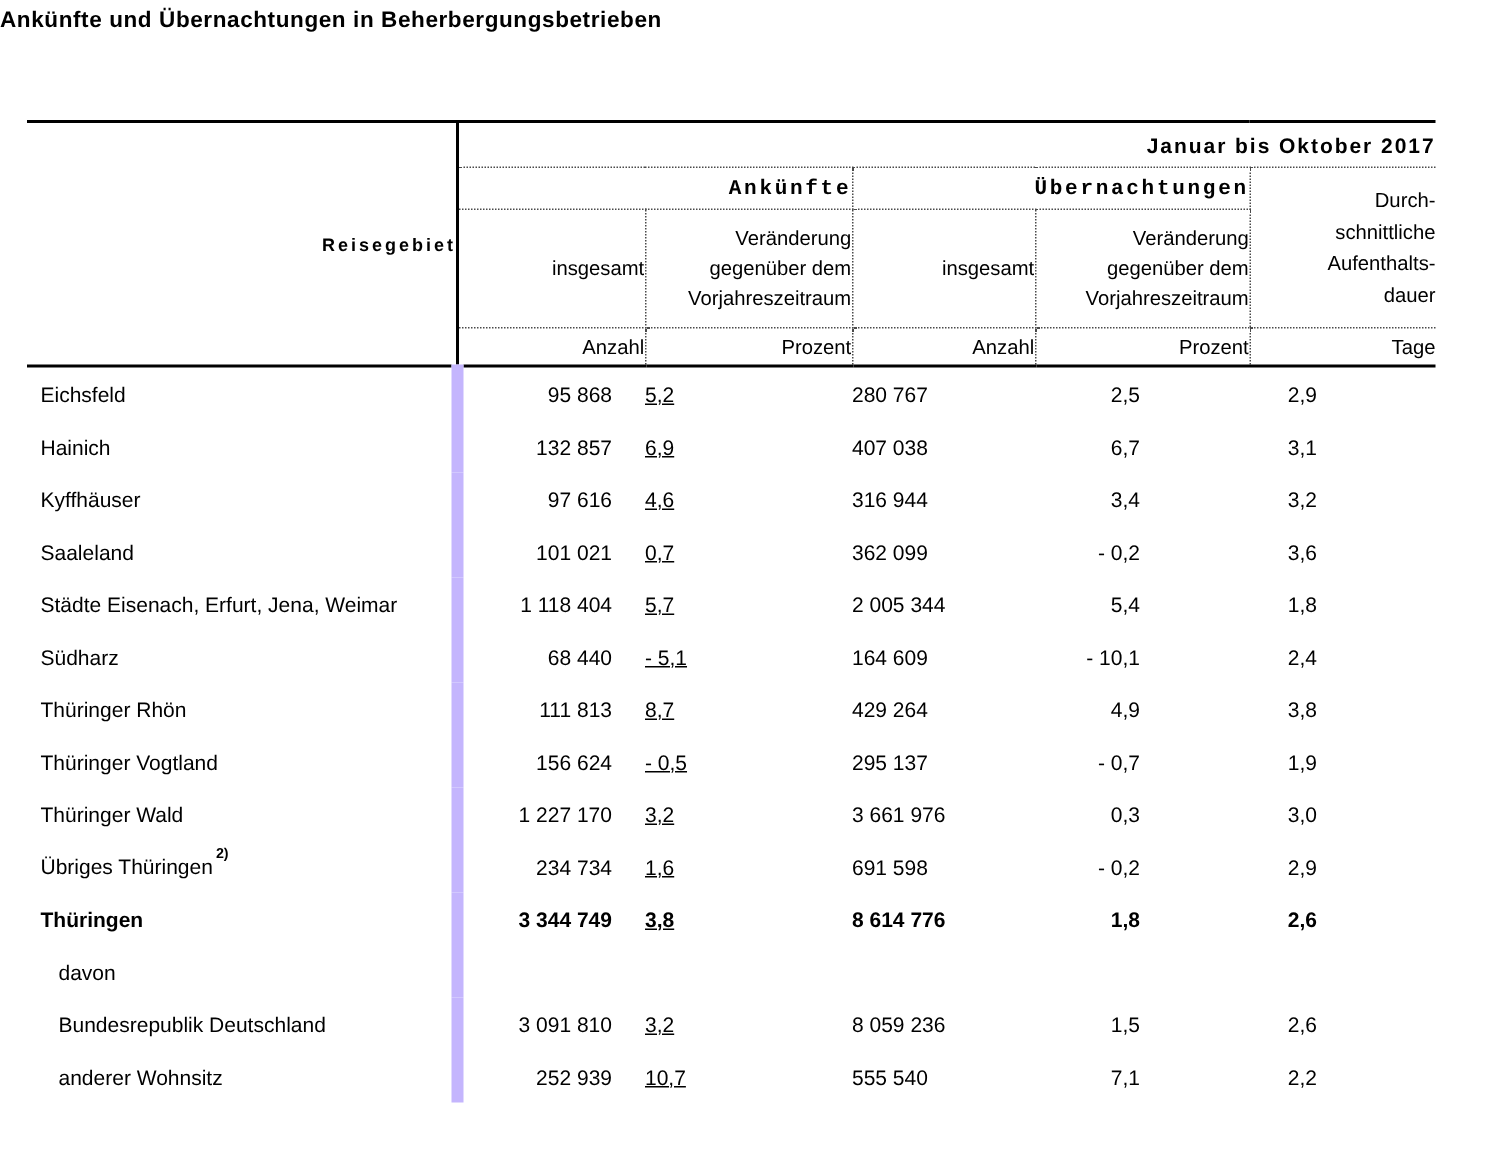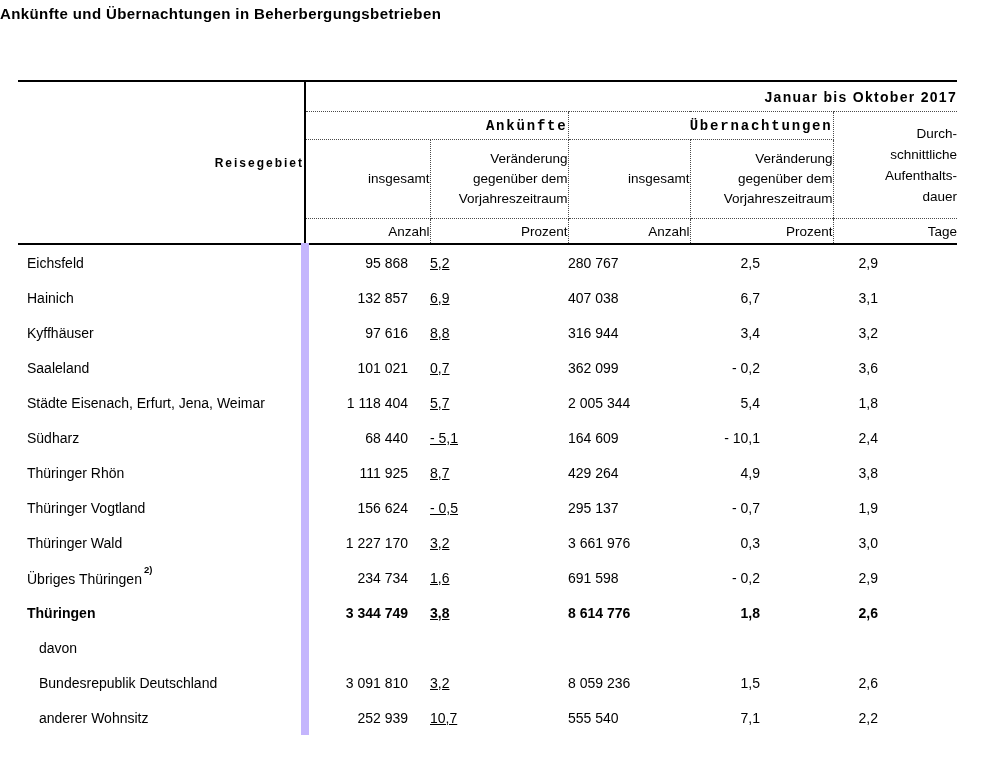--- a/index.html
+++ b/index.html
@@ -91,21 +91,21 @@
         <td class="name">Hainich</td>
         <td class="n1">132 857</td>
         <td class="p1">6,9</td>
         <td class="n2">407 038</td>
         <td class="p2">6,7</td>
         <td class="tg">3,1</td>
       </tr>
       <tr>
         <td class="name">Kyffhäuser</td>
         <td class="n1">97 616</td>
-        <td class="p1">8,8</td>
+        <td class="p1">4,6</td>
         <td class="n2">316 944</td>
         <td class="p2">3,4</td>
         <td class="tg">3,2</td>
       </tr>
       <tr>
         <td class="name">Saaleland</td>
         <td class="n1">101 021</td>
         <td class="p1">0,7</td>
         <td class="n2">362 099</td>
         <td class="p2">- 0,2</td>
@@ -122,21 +122,21 @@
       <tr>
         <td class="name">Südharz</td>
         <td class="n1">68 440</td>
         <td class="p1">- 5,1</td>
         <td class="n2">164 609</td>
         <td class="p2">- 10,1</td>
         <td class="tg">2,4</td>
       </tr>
       <tr>
         <td class="name">Thüringer Rhön</td>
-        <td class="n1">111 925</td>
+        <td class="n1">111 813</td>
         <td class="p1">8,7</td>
         <td class="n2">429 264</td>
         <td class="p2">4,9</td>
         <td class="tg">3,8</td>
       </tr>
       <tr>
         <td class="name">Thüringer Vogtland</td>
         <td class="n1">156 624</td>
         <td class="p1">- 0,5</td>
         <td class="n2">295 137</td>

